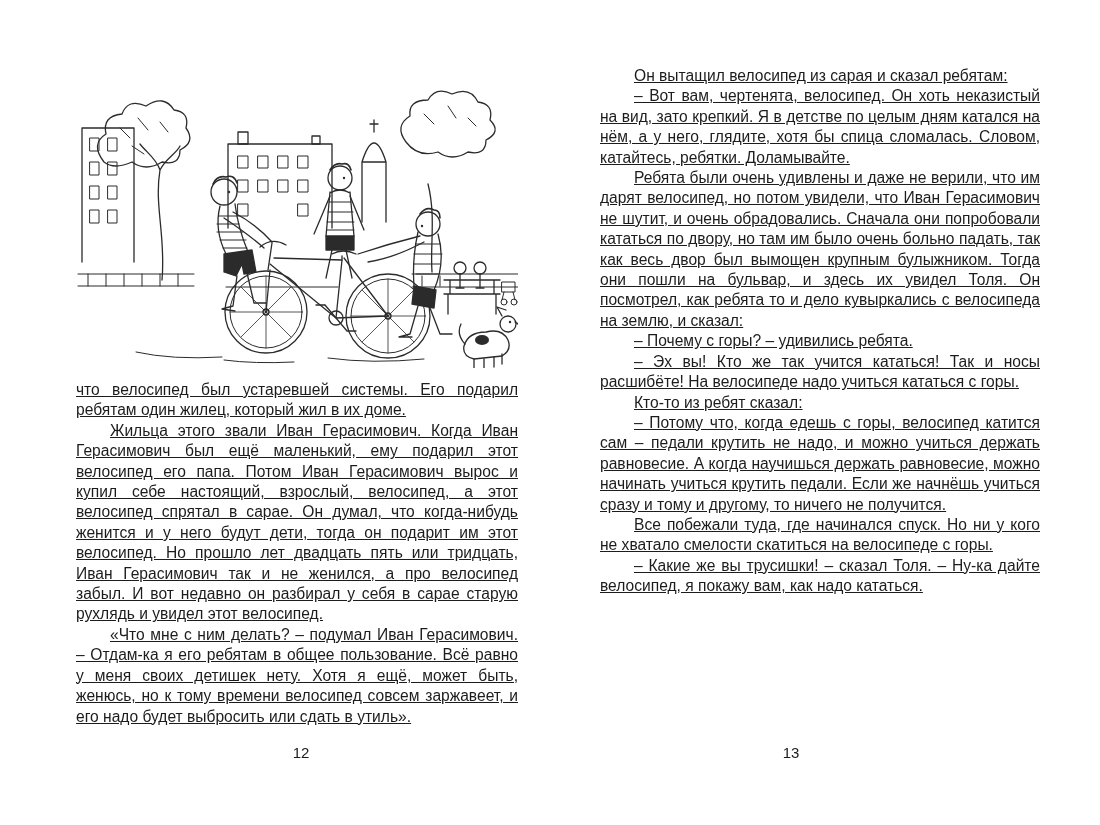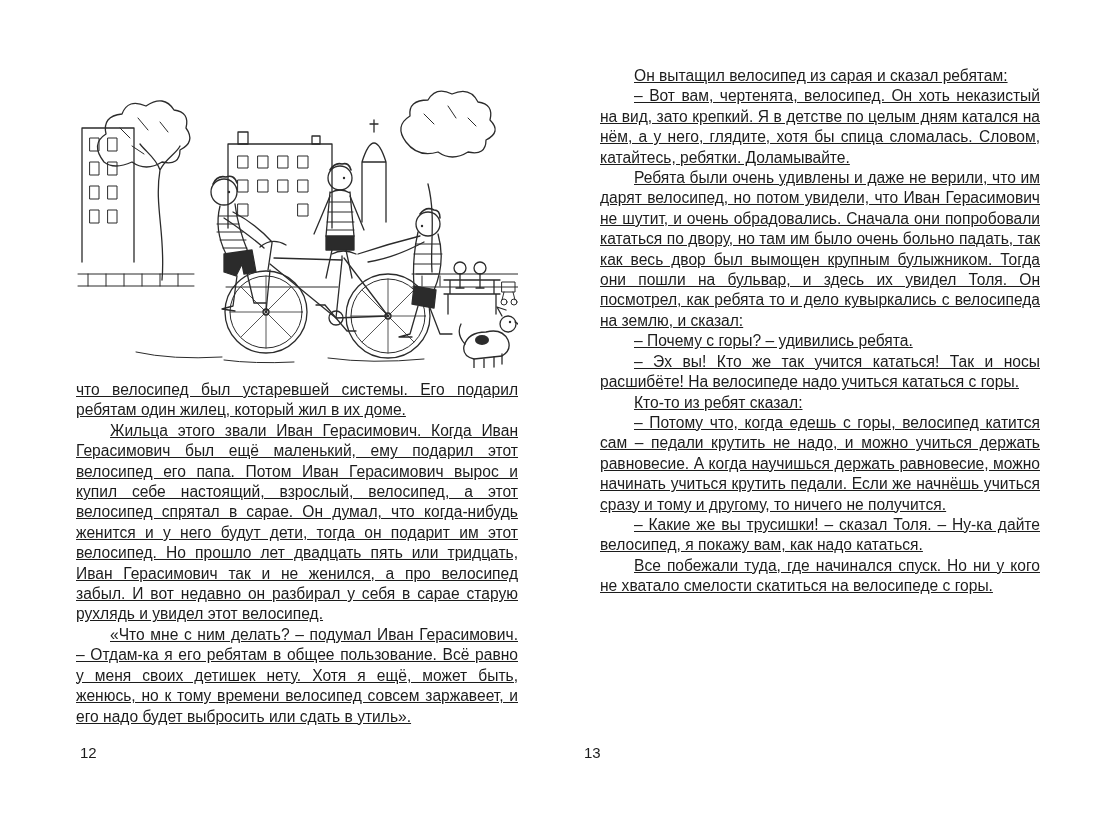--- a/index.html
+++ b/index.html
@@ -28,24 +28,25 @@
     line-height: 20.4px;
     text-align: justify;
     hyphens: auto;
     text-decoration: underline;
   }
   .text-block p.indent { text-indent: 34px; }
   .page-number {
     position: absolute;
     top: 744px;
     font-size: 15px;
+    text-align: center;
     color: #1c1c1c;
   }
   .page-number.pn-left { left: 80px; width: 442px; }
-  .page-number.pn-right { left: 584px; width: 440px; }
+  .page-number.pn-right { left: 571px; width: 440px; }
 </style>
 </head>
 <body>
 
 <div class="spread">
 
   <div class="page page-left">
 
     <div class="illustration">
       <svg viewBox="0 0 442 302" width="442" height="302" aria-hidden="true">
@@ -146,21 +147,21 @@
 
   <div class="page page-right">
     <div class="text-block">
       <p class="indent">Он вытащил велосипед из сарая и сказал ребятам:</p>
       <p class="indent">– Вот вам, чертенята, велосипед. Он хоть неказистый на вид, зато крепкий. Я в детстве по целым дням катался на нём, а у него, глядите, хотя бы спица сломалась. Словом, катайтесь, ребятки. Доламывайте.</p>
       <p class="indent">Ребята были очень удивлены и даже не верили, что им дарят велосипед, но потом увидели, что Иван Герасимович не шутит, и очень обрадовались. Сначала они попробовали кататься по двору, но там им было очень больно падать, так как весь двор был вымощен крупным булыжником. Тогда они пошли на бульвар, и здесь их увидел Толя. Он посмотрел, как ребята то и дело кувыркались с велосипеда на землю, и сказал:</p>
       <p class="indent">– Почему с горы? – удивились ребята.</p>
       <p class="indent">– Эх вы! Кто же так учится кататься! Так и носы расшибёте! На велосипеде надо учиться кататься с горы.</p>
       <p class="indent">Кто-то из ребят сказал:</p>
       <p class="indent">– Потому что, когда едешь с горы, велосипед катится сам – педали крутить не надо, и можно учиться держать равновесие. А когда научишься держать равновесие, можно начинать учиться крутить педали. Если же начнёшь учиться сразу и тому и другому, то ничего не получится.</p>
+      <p class="indent">Все побежали туда, где начинался спуск. Но ни у кого не хватало смелости скатиться на велосипеде с горы.</p>
       <p class="indent">– Какие же вы трусишки! – сказал Толя. – Ну-ка дайте велосипед, я покажу вам, как надо кататься.</p>
-      <p class="indent">Все побежали туда, где начинался спуск. Но ни у кого не хватало смелости скатиться на велосипеде с горы.</p>
     </div>
   </div>
 
   <div class="page-number pn-left">12</div>
   <div class="page-number pn-right">13</div>
 
 </div>
 
 </body></html>

